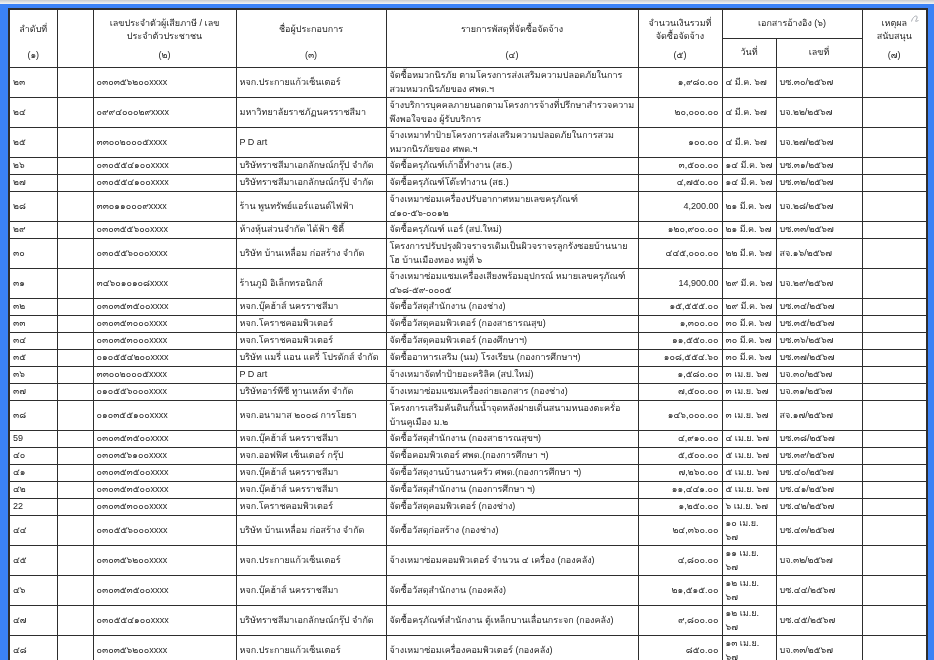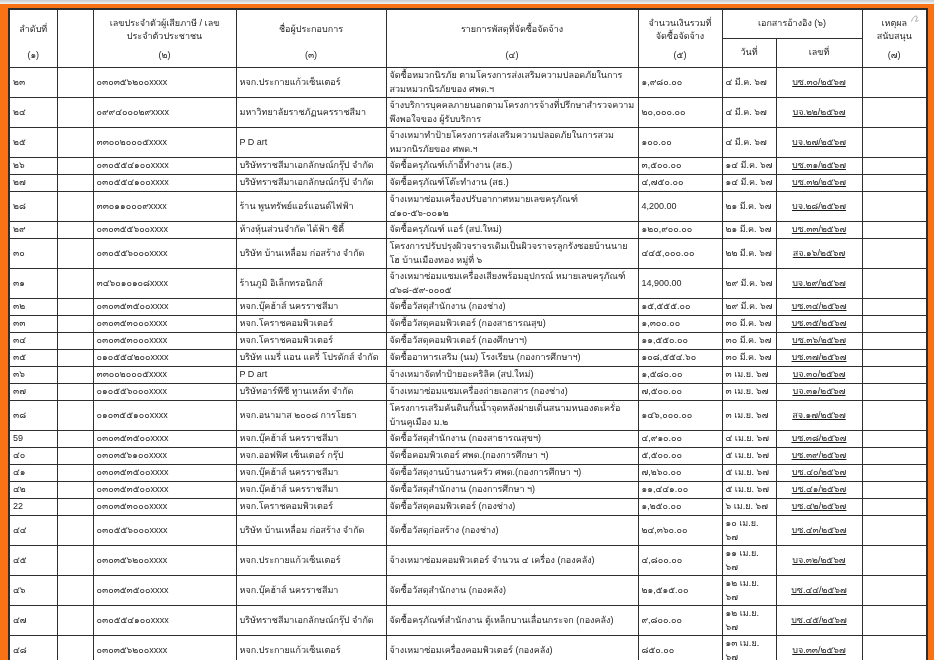--- a/index.html
+++ b/index.html
@@ -1,35 +1,35 @@
 <!DOCTYPE html>
 <html><head>
 <meta charset="utf-8">
 <style>
   html,body{margin:0;padding:0;background:#eef0f2;}
-  .page{position:relative;width:934px;height:660px;background:#f97316;overflow:hidden;
+  .page{position:relative;width:934px;height:660px;background:#3b82f6;overflow:hidden;
         font-family:"Liberation Sans","DejaVu Sans",sans-serif;color:#1c1c1c;}
   .scan-edge{position:absolute;top:0;left:0;width:934px;height:4px;
              background:linear-gradient(#c9cccf,#f2f3f4);}
   table.doc{position:absolute;left:8px;top:8px;width:918px;border-collapse:collapse;
             table-layout:fixed;}
   table.doc td,table.doc th{border:1px solid #2e2e2e;font-weight:400;font-size:9px;
             line-height:1.5;padding:1px 3px;vertical-align:middle;word-wrap:break-word;
             overflow:hidden;background:#fff;}
   table.doc{border:2px solid #2e2e2e;}
   thead th{text-align:center;padding:0;}
   .hcell{display:flex;flex-direction:column;height:100%;min-height:52px;}
   .hlabel{flex:1;display:flex;align-items:center;justify-content:center;padding:2px 4px;}
   .hnum{height:17px;display:flex;align-items:center;justify-content:center;}
   .ref-group{height:26px;vertical-align:middle;}
   .ref-sub{height:26px;}
   .col-no{}
-  .col-amount{text-align:left;padding-right:5px;}
+  .col-amount{text-align:right;padding-right:5px;}
   .col-date{text-align:left;padding:1px 1px;}
-  .col-ref{text-align:center;padding-left:2px;padding-right:1px;text-decoration:underline;}
+  .col-ref{text-align:left;padding-left:2px;padding-right:1px;}
   tbody tr{height:17px;}
   .pen-mark{position:absolute;top:2px;right:4px;opacity:.75;}
   .reason-th{position:relative;}
 </style>
 </head>
 <body>
 
 <div class="page">
   <div class="scan-edge"></div>
 

